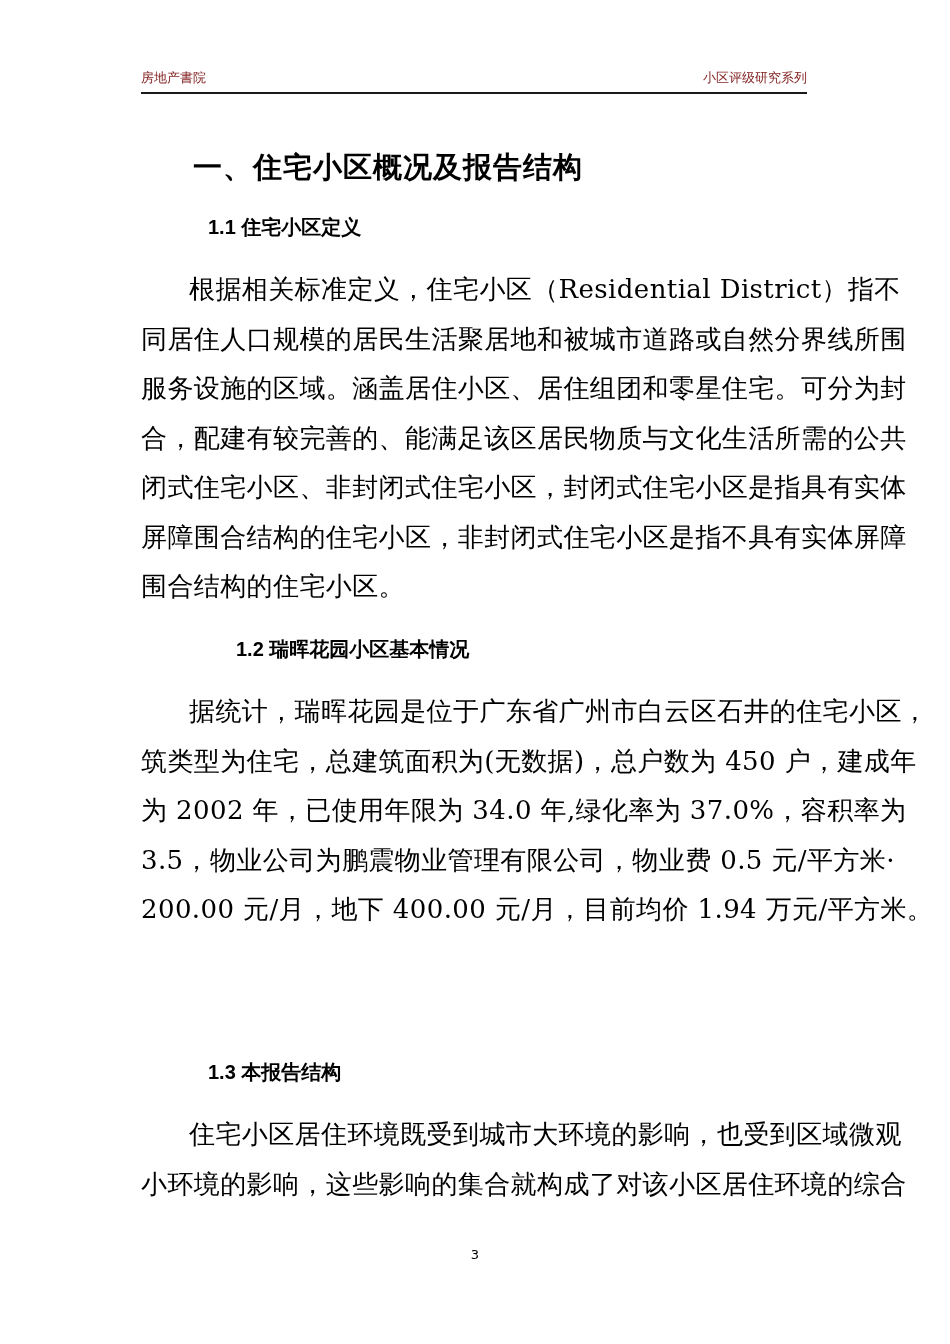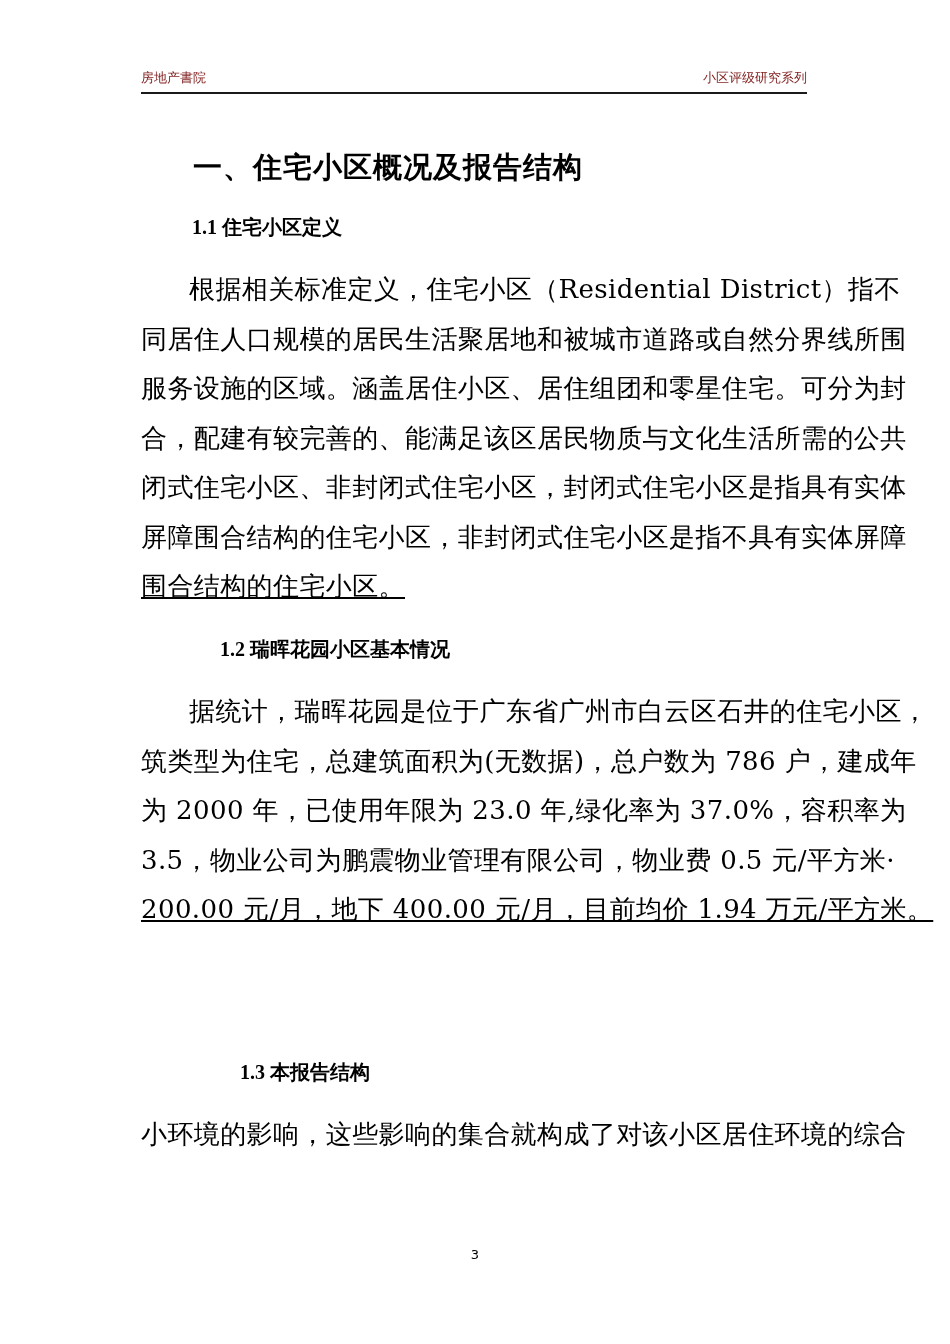--- a/index.html
+++ b/index.html
@@ -5,26 +5,26 @@
     html, body { margin: 0; padding: 0; background: #ffffff; }
     body { width: 950px; height: 1344px; position: relative; overflow: hidden; color: #000; }
     .page { position: absolute; left: 0; top: 0; width: 950px; height: 1344px; background: #fff; }
     .header { position: absolute; left: 141px; top: 66px; width: 666px; height: 22px;
       font-family: "DejaVu Sans", sans-serif; font-size: 13px; color: #7f1d1d; }
     .header .left { position: absolute; left: 0; top: 3px; }
     .header .right { position: absolute; right: 0; top: 3px; }
     .header-rule { position: absolute; left: 141px; top: 92px; width: 666px; height: 2px; background: #1a1a1a; }
     .h1 { position: absolute; left: 193px; top: 148px; font-family: "DejaVu Sans", sans-serif;
       font-size: 29px; font-weight: bold; letter-spacing: 1px; }
-    .h2 { position: absolute; left: 192px; font-family: Liberation Serif, serif;
+    .h2 { position: absolute; left: 208px; font-family: Liberation Sans, sans-serif;
       font-size: 20px; font-weight: bold; }
     .para { position: absolute; left: 141px; width: 666px;
       font-family: "DejaVu Serif", serif; font-size: 26px; line-height: 49.5px; letter-spacing: 0.4px; }
     .line { display: block; white-space: nowrap; text-align: justify; text-align-last: justify; }
-    .line.last { text-align-last: left; text-decoration: underline; }
+    .line.last { text-align-last: left; }
     .line.indent { padding-left: 48px; }
     .page-number { position: absolute; left: 0; width: 950px; top: 1247px; text-align: center;
       font-family: "DejaVu Sans", sans-serif; font-size: 13px; }
   </style>
 </head>
 <body>
 
 <div class="page">
 
   <div class="header">
@@ -42,25 +42,26 @@
     <span class="line">服务设施的区域。涵盖居住小区、居住组团和零星住宅。可分为封</span>
     <span class="line">合，配建有较完善的、能满足该区居民物质与文化生活所需的公共</span>
     <span class="line">闭式住宅小区、非封闭式住宅小区，封闭式住宅小区是指具有实体</span>
     <span class="line">屏障围合结构的住宅小区，非封闭式住宅小区是指不具有实体屏障</span>
     <span class="line last">围合结构的住宅小区。</span>
   </div>
 
   <div class="h2" style="top:636px;margin-left:28px;">1.2 瑞晖花园小区基本情况</div>
   <div class="para" style="top:687px;">
     <span class="line indent">据统计，瑞晖花园是位于广东省广州市白云区石井的住宅小区，</span>
-    <span class="line">筑类型为住宅，总建筑面积为(无数据)，总户数为 786 户，建成年</span>
-    <span class="line">为 2000 年，已使用年限为 23.0 年,绿化率为 37.0%，容积率为</span>
+    <span class="line">筑类型为住宅，总建筑面积为(无数据)，总户数为 450 户，建成年</span>
+    <span class="line">为 2002 年，已使用年限为 34.0 年,绿化率为 37.0%，容积率为</span>
     <span class="line">3.5，物业公司为鹏震物业管理有限公司，物业费 0.5 元/平方米·</span>
     <span class="line last">200.00 元/月，地下 400.00 元/月，目前均价 1.94 万元/平方米。</span>
   </div>
 
-  <div class="h2" style="top:1059px;margin-left:48px;">1.3 本报告结构</div>
+  <div class="h2" style="top:1059px;">1.3 本报告结构</div>
   <div class="para" style="top:1110px;">
+    <span class="line indent">住宅小区居住环境既受到城市大环境的影响，也受到区域微观</span>
     <span class="line">小环境的影响，这些影响的集合就构成了对该小区居住环境的综合</span>
   </div>
 
   <div class="page-number">3</div>
 </div>
 
 </body></html>

